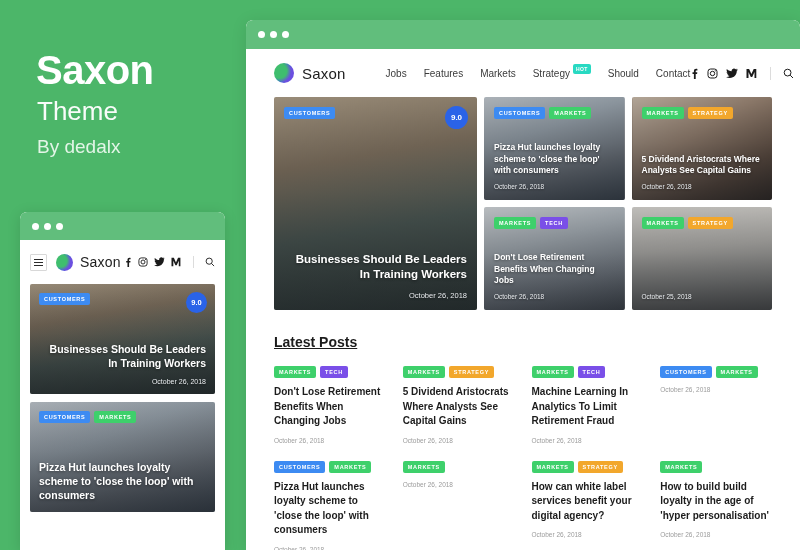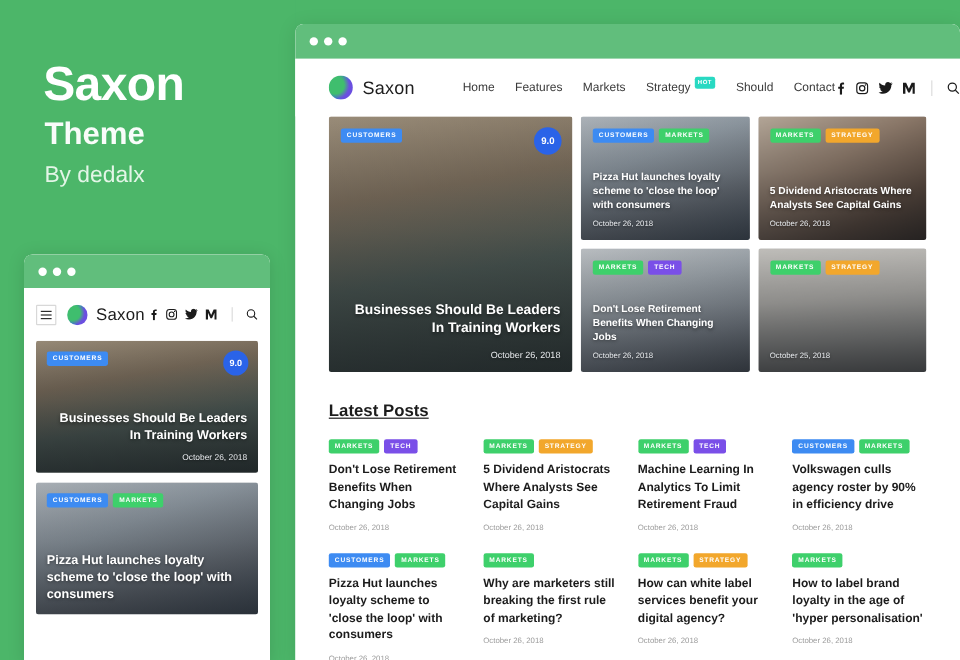--- a/index.html
+++ b/index.html
@@ -18,21 +18,21 @@
     background: #4CB669;
     z-index: 1;
   }
   .promo-title {
     position: absolute; left: 36px; top: 48px;
     font-size: 40px; font-weight: bold; color: #ffffff;
     letter-spacing: -0.5px;
   }
   .promo-sub {
     position: absolute; left: 37px; top: 96px;
-    font-size: 26px; font-weight: 700; color: #ffffff;
+    font-size: 26px; font-weight: 400; color: #ffffff;
     opacity: .96;
   }
   .promo-by {
     position: absolute; left: 37px; top: 136px;
     font-size: 19px; color: #f0fbf2; opacity: .92;
   }
 
   
   .win-bar {
     background: #61BE7C;
@@ -226,21 +226,21 @@
     <span class="dot"></span>
     <span class="dot"></span>
     <span class="dot"></span>
   </div>
 
   <div class="d-header">
     <span class="d-logo-blob"></span>
     <span class="d-brand">Saxon</span>
 
     <nav class="d-nav" id="desk-nav">
-        <a href="#"><span>Home</span></a>
+        <a href="#"><span>Jobs</span></a>
         <a href="#"><span>Features</span></a>
         <a href="#"><span>Markets</span></a>
         <a href="#"><span>Strategy</span><span class="hot-badge">HOT</span></a>
         <a href="#"><span>Should</span></a>
         <a href="#"><span>Contact</span></a>
       </nav>
 
     <div class="d-social">
       <span>
         <svg width="9" height="11" viewBox="0 0 9 11">
@@ -360,51 +360,49 @@
           <span class="tag t-tech">TECH</span>
         </div>
         <h4 class="post-title">Machine Learning In Analytics To Limit Retirement Fraud</h4>
         <div class="post-date">October 26, 2018</div>
       </article>
       <article>
         <div class="tags post-tags">
           <span class="tag t-customers">CUSTOMERS</span>
           <span class="tag t-markets">MARKETS</span>
         </div>
-        <h4 class="post-title">Volkswagen culls agency roster by 90% in efficiency drive</h4>
         <div class="post-date">October 26, 2018</div>
       </article>
       <article>
         <div class="tags post-tags">
           <span class="tag t-customers">CUSTOMERS</span>
           <span class="tag t-markets">MARKETS</span>
         </div>
         <h4 class="post-title">Pizza Hut launches loyalty scheme to 'close the loop' with consumers</h4>
         <div class="post-date">October 26, 2018</div>
       </article>
       <article>
         <div class="tags post-tags">
           <span class="tag t-markets">MARKETS</span>
         </div>
-        <h4 class="post-title">Why are marketers still breaking the first rule of marketing?</h4>
         <div class="post-date">October 26, 2018</div>
       </article>
       <article>
         <div class="tags post-tags">
           <span class="tag t-markets">MARKETS</span>
           <span class="tag t-strategy">STRATEGY</span>
         </div>
         <h4 class="post-title">How can white label services benefit your digital agency?</h4>
         <div class="post-date">October 26, 2018</div>
       </article>
       <article>
         <div class="tags post-tags">
           <span class="tag t-markets">MARKETS</span>
         </div>
-        <h4 class="post-title">How to label brand loyalty in the age of 'hyper personalisation'</h4>
+        <h4 class="post-title">How to build build loyalty in the age of 'hyper personalisation'</h4>
         <div class="post-date">October 26, 2018</div>
       </article>
     </div>
 </div>
 
 <div class="mobile-win">
   <div class="win-bar">
     <span class="dot"></span>
     <span class="dot"></span>
     <span class="dot"></span>

